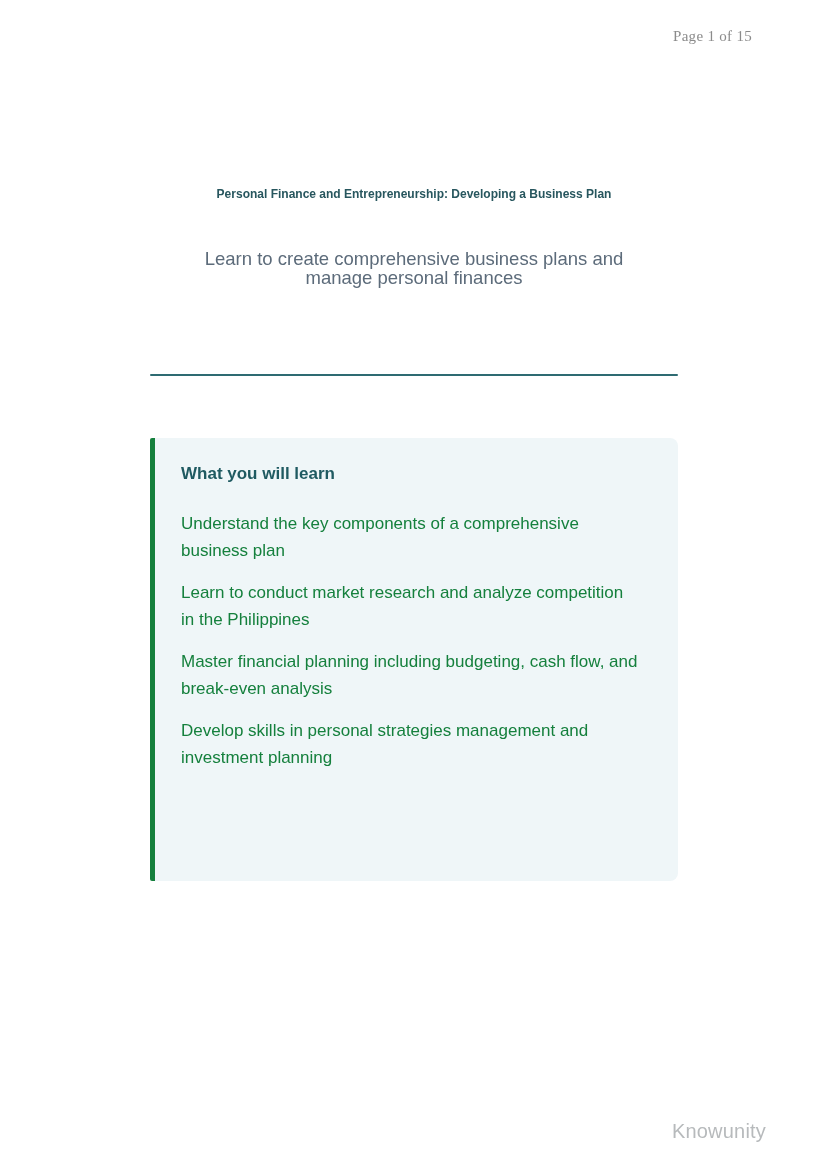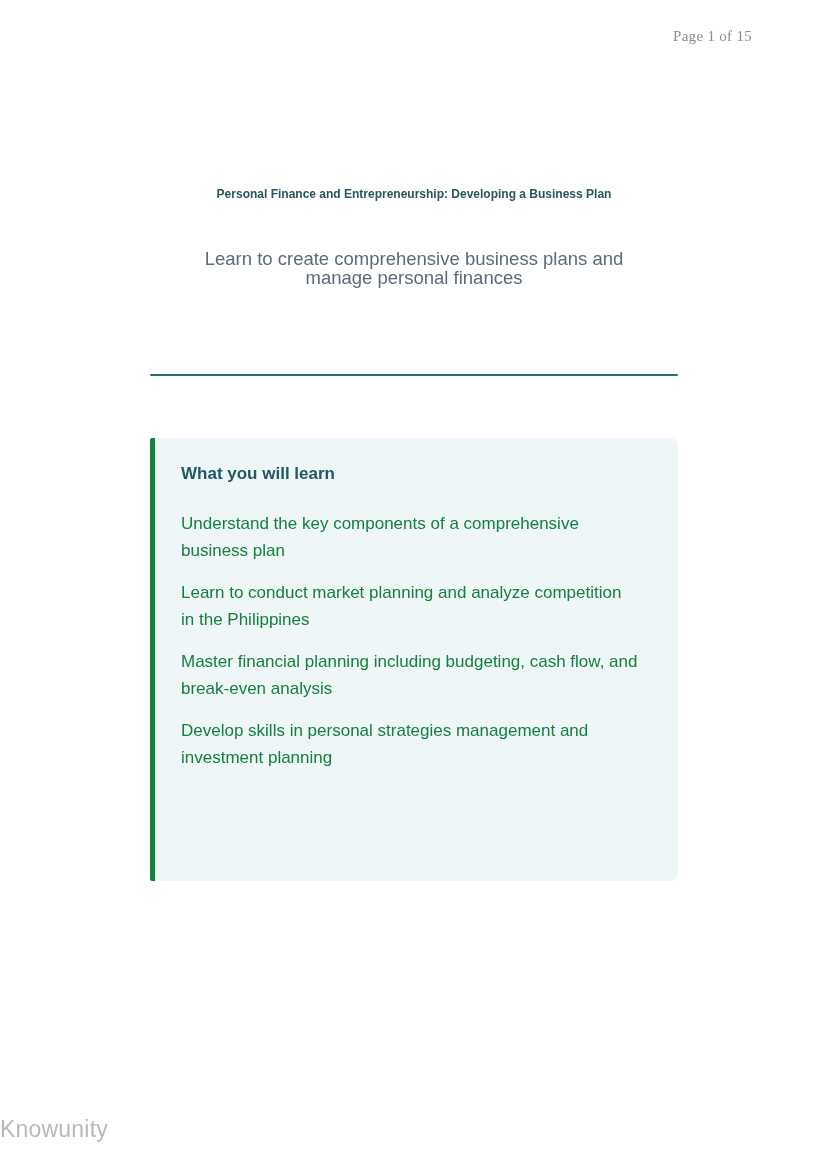--- a/index.html
+++ b/index.html
@@ -96,22 +96,22 @@
     margin-bottom: 15px;
   }
 
   .learn-item:last-child { margin-bottom: 0; }
 
   .footer-brand {
     position: absolute;
     bottom: 28px;
     left: 0;
     width: 766px;
-    text-align: left;
-    font-size: 23px;
+    text-align: right;
+    font-size: 20px;
     color: #b7babc;
     letter-spacing: 0.2px;
   }
 </style>
 </head>
 <body>
 
 <div class="page">
 
   <div class="page-indicator">Page 1 of 15</div>
@@ -120,20 +120,20 @@
     <h1 class="doc-title">Personal Finance and Entrepreneurship: Developing a Business Plan</h1>
     <p class="doc-subtitle">Learn to create comprehensive business plans and manage personal finances</p>
   </div>
 
   <div class="divider"></div>
 
   <div class="learn-box">
     <div class="learn-heading">What you will learn</div>
 
     <div class="learn-item">Understand the key components of a comprehensive business plan</div>
-    <div class="learn-item">Learn to conduct market planning and analyze competition in the Philippines</div>
+    <div class="learn-item">Learn to conduct market research and analyze competition in the Philippines</div>
     <div class="learn-item">Master financial planning including budgeting, cash flow, and break-even analysis</div>
     <div class="learn-item">Develop skills in personal strategies management and investment planning</div>
   </div>
 
   <div class="footer-brand">Knowunity</div>
 
 </div>
 
 </body></html>

